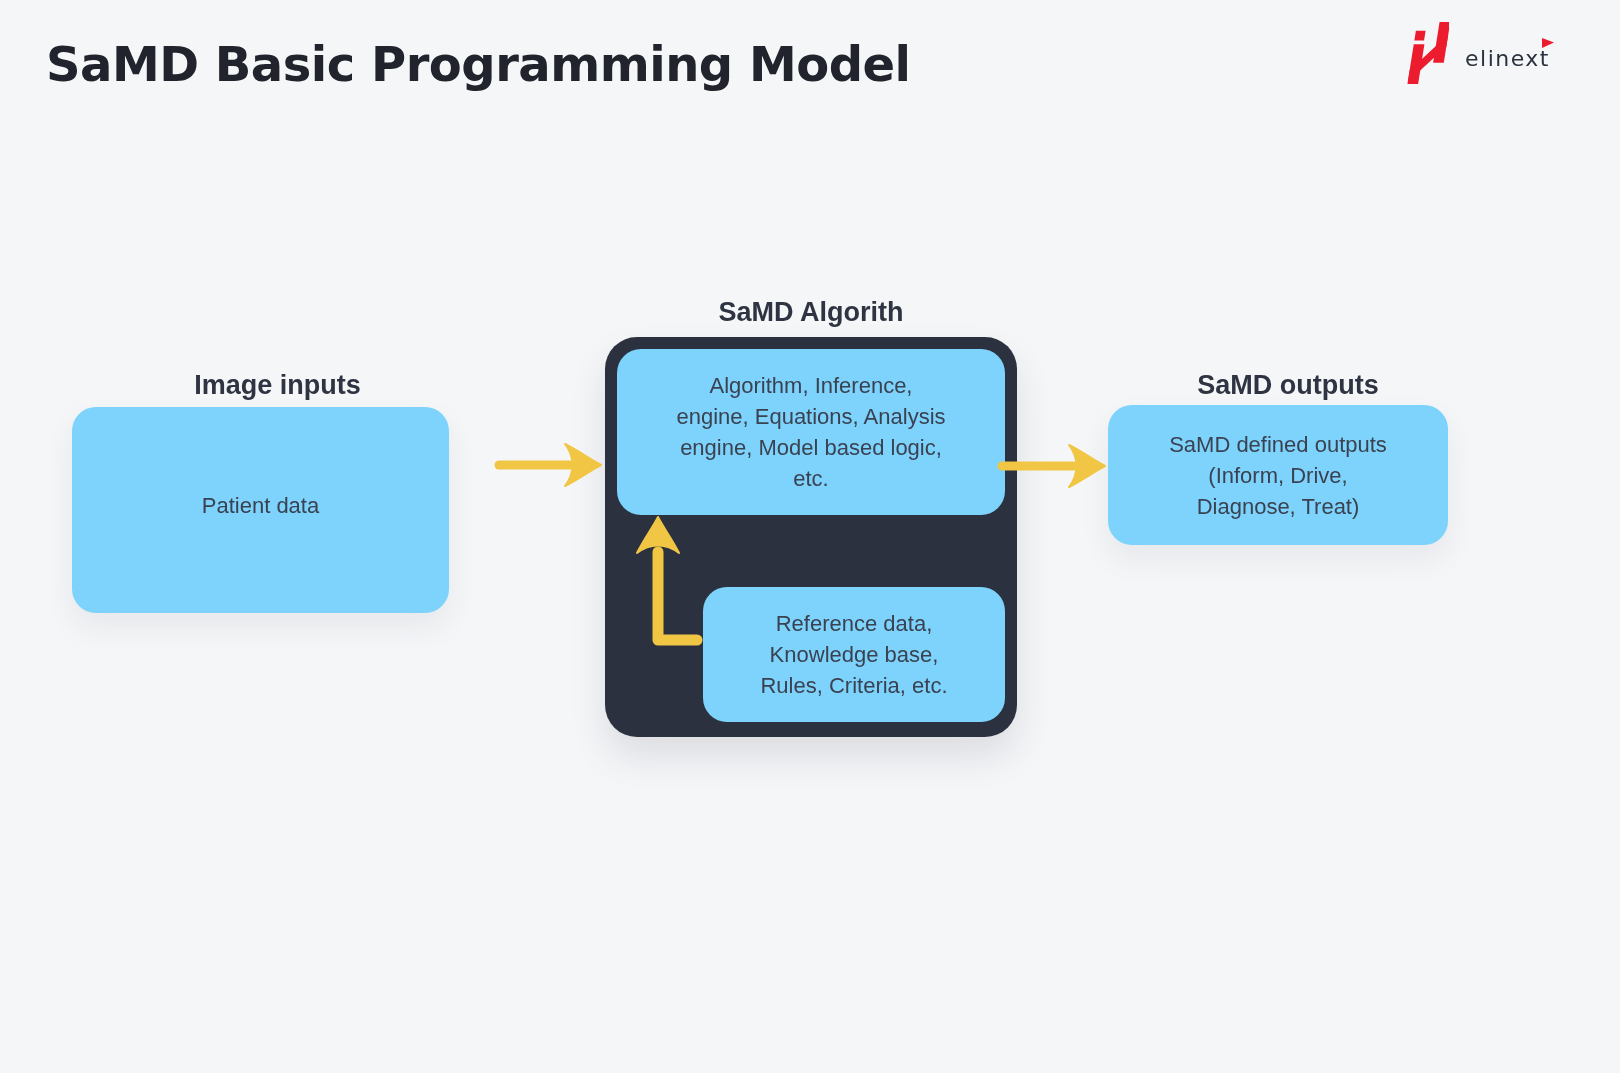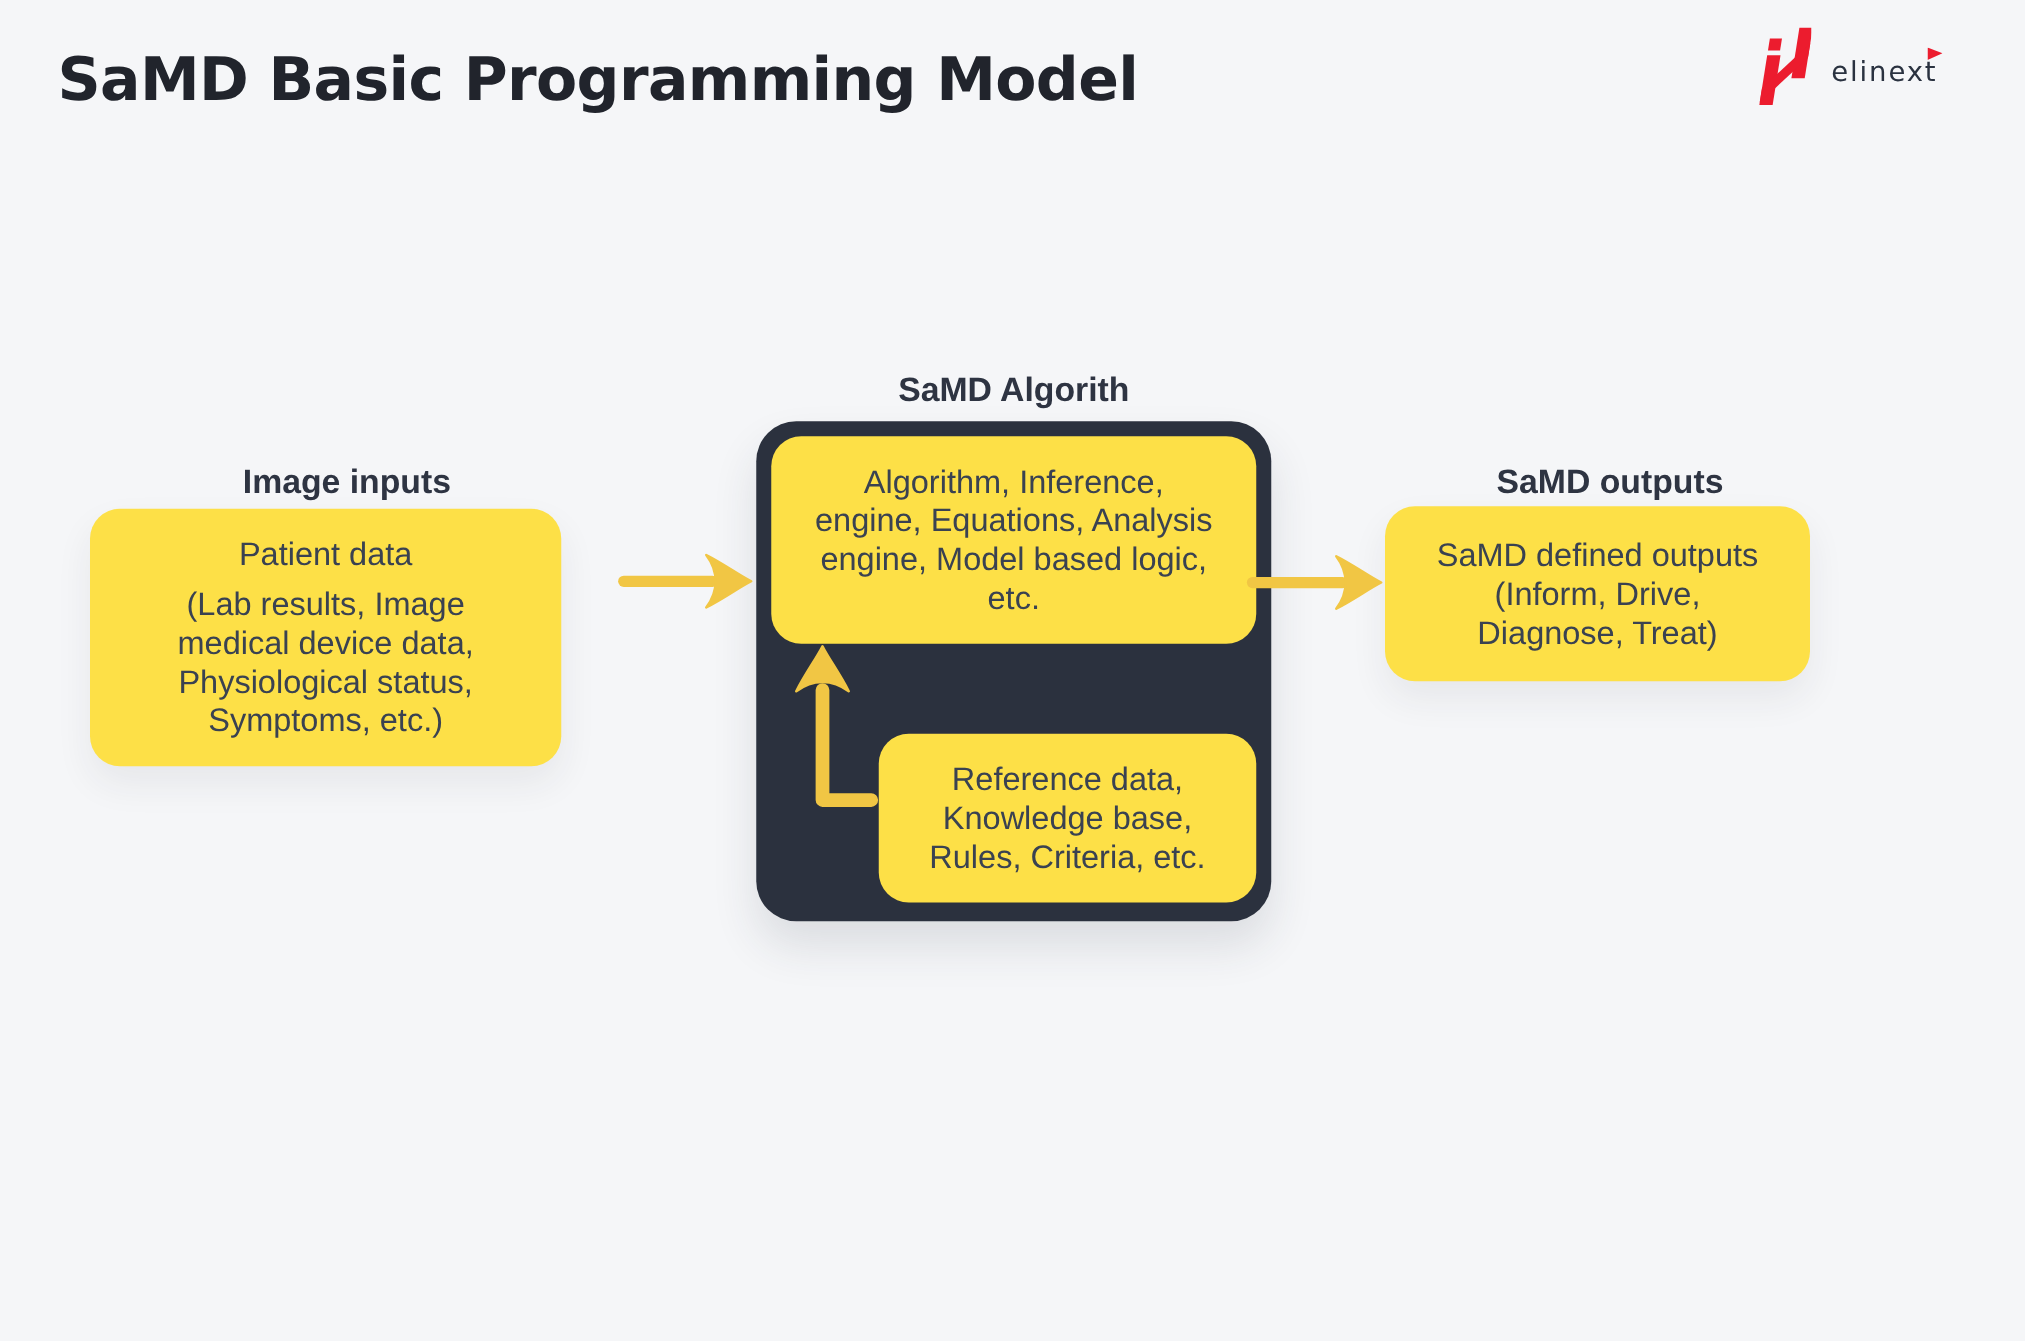--- a/index.html
+++ b/index.html
@@ -43,24 +43,24 @@
     font-size:27px;font-weight:700;color:#2E3442;
     text-align:center;
     margin-top:18px;
   }
   .label-inputs{left:72px;width:411px;top:352px;}
   .label-algorithm{left:605px;width:412px;top:279px;}
   .label-outputs{left:1108px;width:360px;top:352px;}
 
   .card{
     position:absolute;
-    background:#fde047;border-radius:24px;
+    background:#7dd3fc;border-radius:24px;
     display:flex;flex-direction:column;justify-content:center;align-items:center;
     text-align:center;
-    font-size:26px;line-height:31px;color:var(--text);
+    font-size:22px;line-height:31px;color:var(--text);
   }
   .multiline{white-space:pre-line;}
   .inputs-card{left:72px;top:407px;width:377px;height:206px;
     box-shadow:0 14px 30px rgba(43,49,62,0.07);}
   .inputs-card .card-title{margin-bottom:9px;}
   .outputs-card{left:1108px;top:405px;width:340px;height:140px;
     box-shadow:0 14px 30px rgba(43,49,62,0.07);}
 
   .panel{
     position:absolute;left:605px;top:337px;width:412px;height:400px;
@@ -96,24 +96,20 @@
     </svg>
   </div>
 </div>
 
 <div class="section-label label-inputs">Image inputs</div>
 <div class="section-label label-algorithm">SaMD Algorith</div>
 <div class="section-label label-outputs">SaMD outputs</div>
 
 <div class="card inputs-card">
   <div class="card-title">Patient data</div>
-  <div class="multiline">(Lab results, Image
-medical device data,
-Physiological status,
-Symptoms, etc.)</div>
 </div>
 
 <div class="panel"></div>
 
 <div class="card algo-card">
   <div class="multiline">Algorithm, Inference,
 engine, Equations, Analysis
 engine, Model based logic,
 etc.</div>
 </div>

